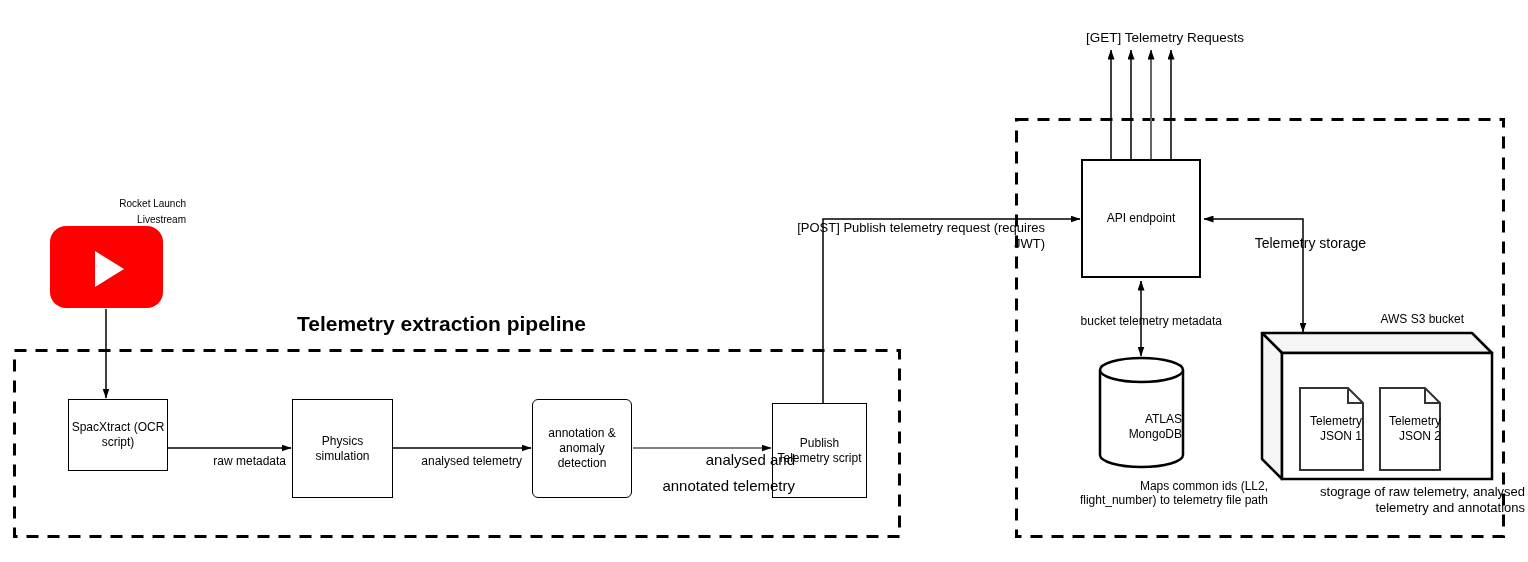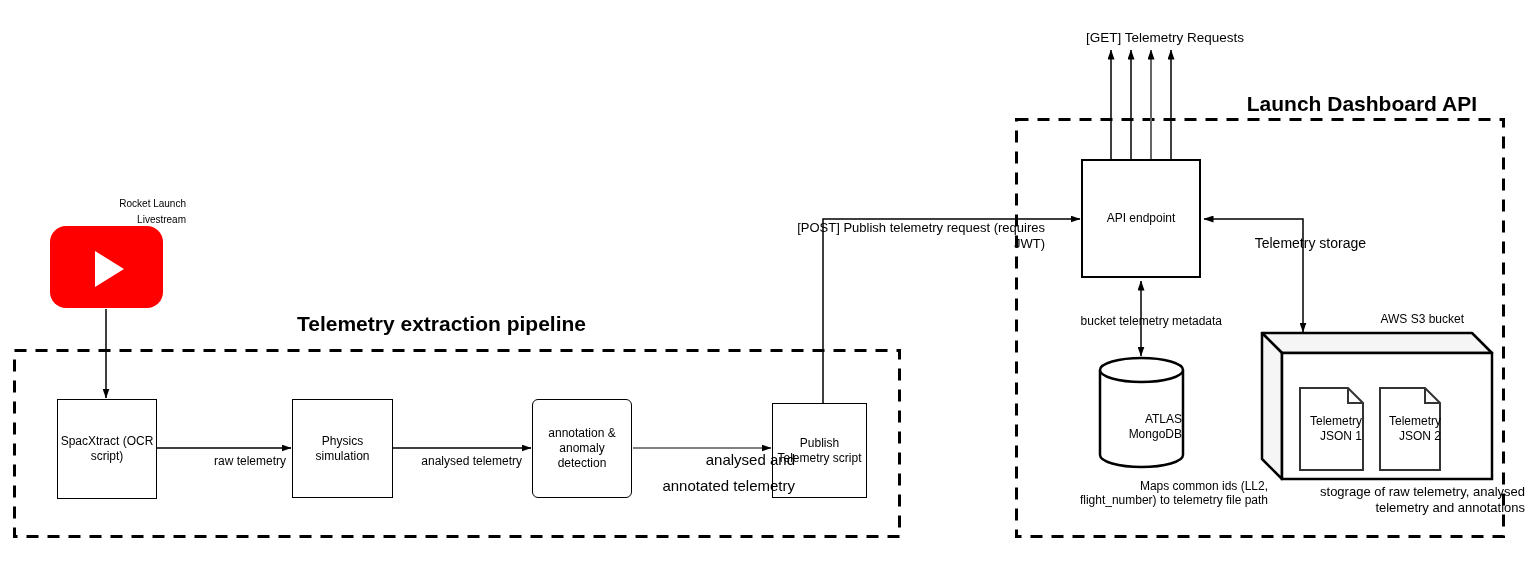--- a/index.html
+++ b/index.html
@@ -11,21 +11,21 @@
   .lbl{position:absolute;white-space:pre-line;text-align:right;line-height:15px;font-size:12px;}
   .node{
     position:absolute;box-sizing:border-box;border:1.5px solid #000;background:#fff;
     display:flex;align-items:center;justify-content:center;text-align:center;
     white-space:pre-line;font-size:12px;line-height:15px;
   }
   
   #livestream-label{left:26px;top:196px;width:160px;font-size:10px;line-height:16px;}
   
   #pipeline-title{left:286px;top:312px;width:300px;font-weight:bold;font-size:21px;line-height:24px;}
-  #node-spacxtract{left:57px;top:399px;width:100px;height:100px;}
+  #node-spacxtract{left:68px;top:399px;width:100px;height:72px;}
   #node-physics{left:292px;top:399px;width:101px;height:99px;}
   #node-annotation{left:532px;top:399px;width:100px;height:99px;border-radius:6px;}
   #node-publish{left:772px;top:403px;width:95px;height:95px;}
   #edge-label-raw{left:166px;top:454px;width:120px;}
   #edge-label-analysed{left:402px;top:454px;width:120px;}
   #edge-label-annotated{left:615px;top:447px;width:180px;font-size:15px;line-height:26px;}
   
   #launch-title{left:1177px;top:92px;width:300px;font-weight:bold;font-size:21px;line-height:24px;}
   #node-api-endpoint{left:1081px;top:159px;width:120px;height:119px;border-width:2px;}
   #get-label{left:1064px;top:30px;width:180px;font-size:13.5px;}
@@ -103,26 +103,25 @@
   <div class="node" id="node-spacxtract">SpacXtract (OCR
 script)</div>
   <div class="node" id="node-physics">Physics
 simulation</div>
   <div class="node" id="node-annotation">annotation &amp;
 anomaly
 detection</div>
   <div class="node" id="node-publish">Publish
 Telemetry script</div>
 
-  <div class="lbl" id="edge-label-raw">raw telemetry</div>
+  <div class="lbl" id="edge-label-raw">raw metadata</div>
   <div class="lbl" id="edge-label-analysed">analysed telemetry</div>
   <div class="lbl" id="edge-label-annotated">analysed and
 annotated telemetry</div>
 
-  <div class="lbl" id="launch-title">Launch Dashboard API</div>
 
   <div class="node" id="node-api-endpoint">API endpoint</div>
 
   <div class="lbl" id="get-label">[GET] Telemetry Requests</div>
   <div class="lbl" id="post-label">[POST] Publish telemetry request (requires
 JWT)</div>
   <div class="lbl" id="metadata-label">bucket telemetry metadata</div>
   <div class="lbl" id="storage-label">Telemetry storage</div>
 
   <div class="lbl" id="mongo-label">ATLAS

